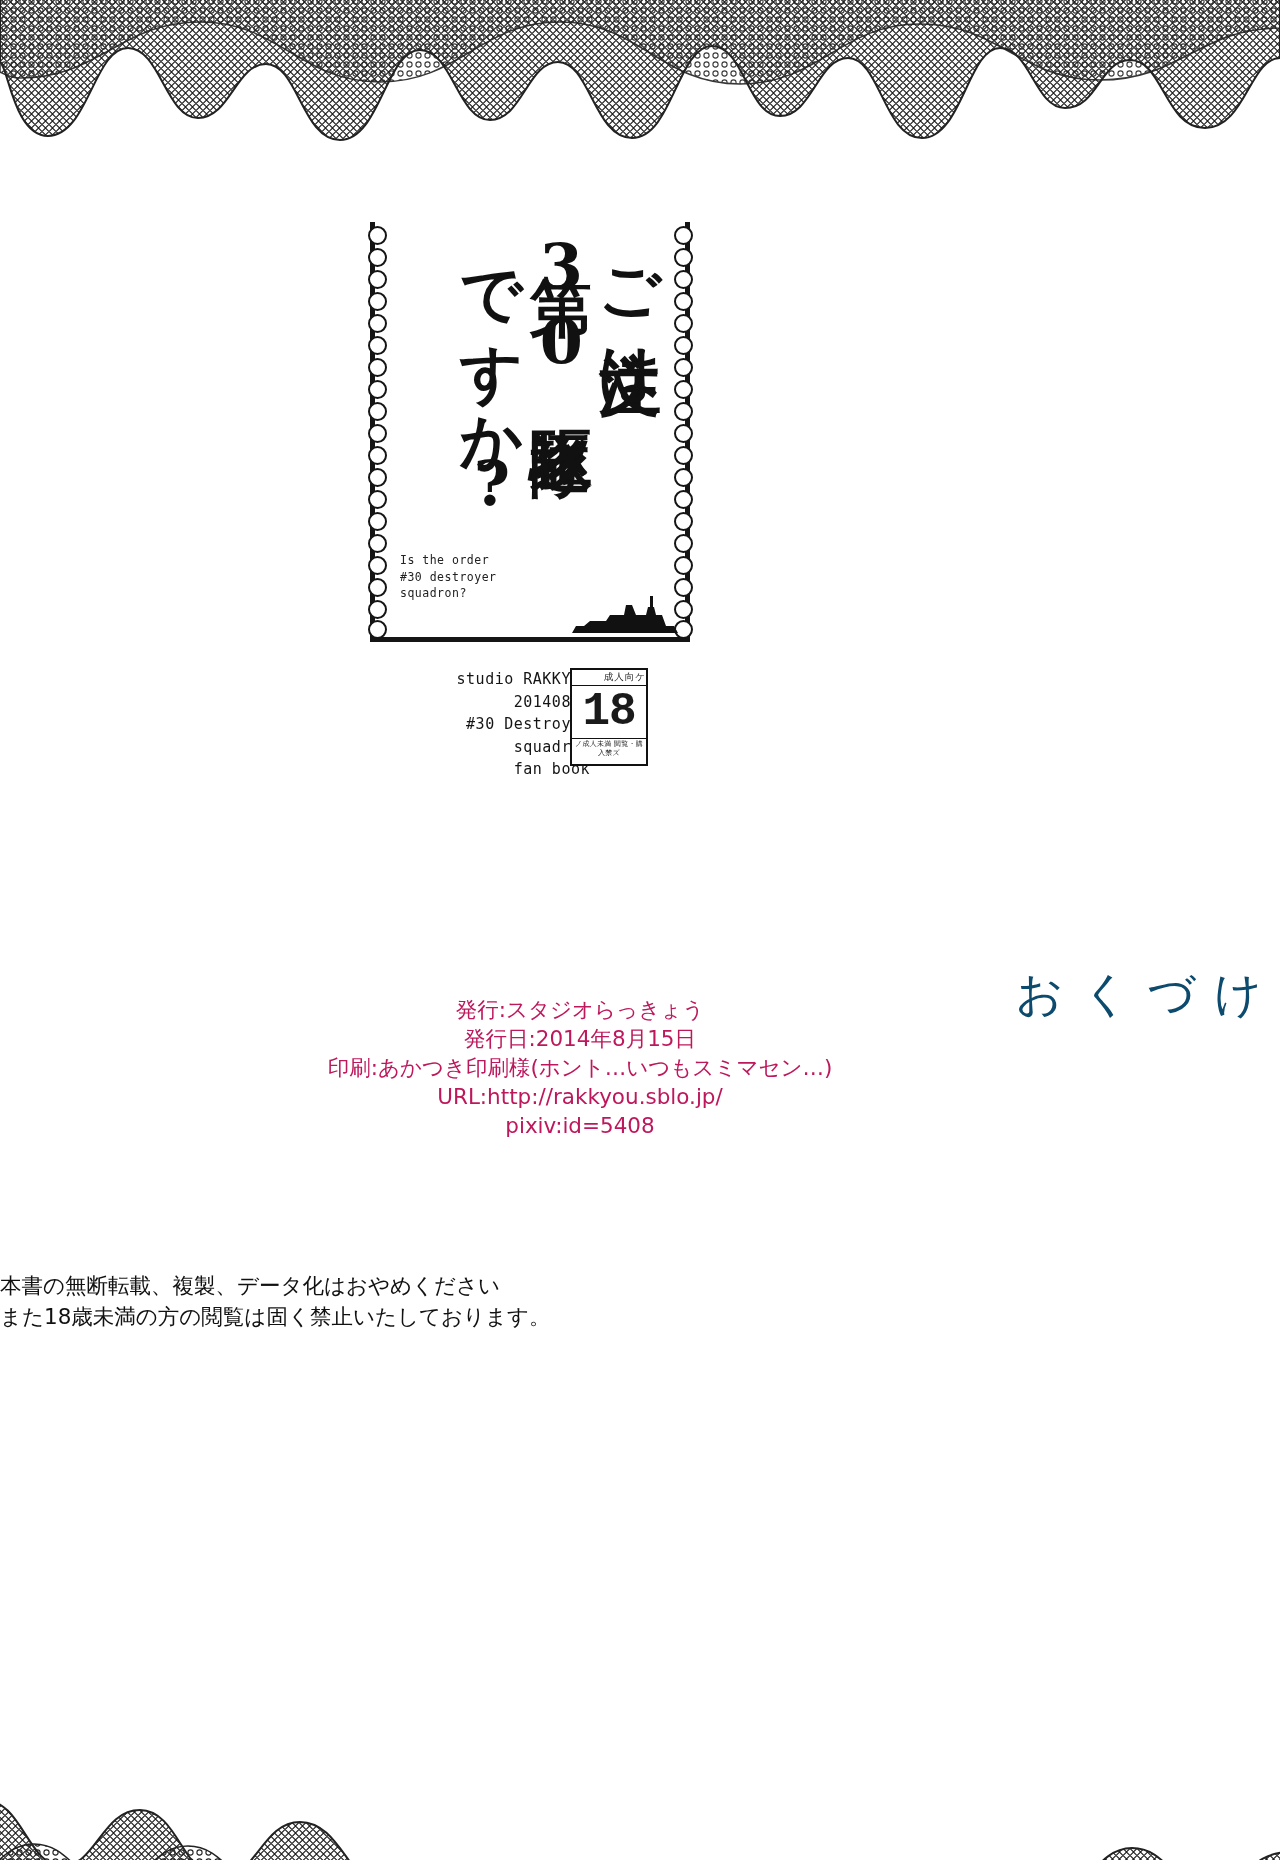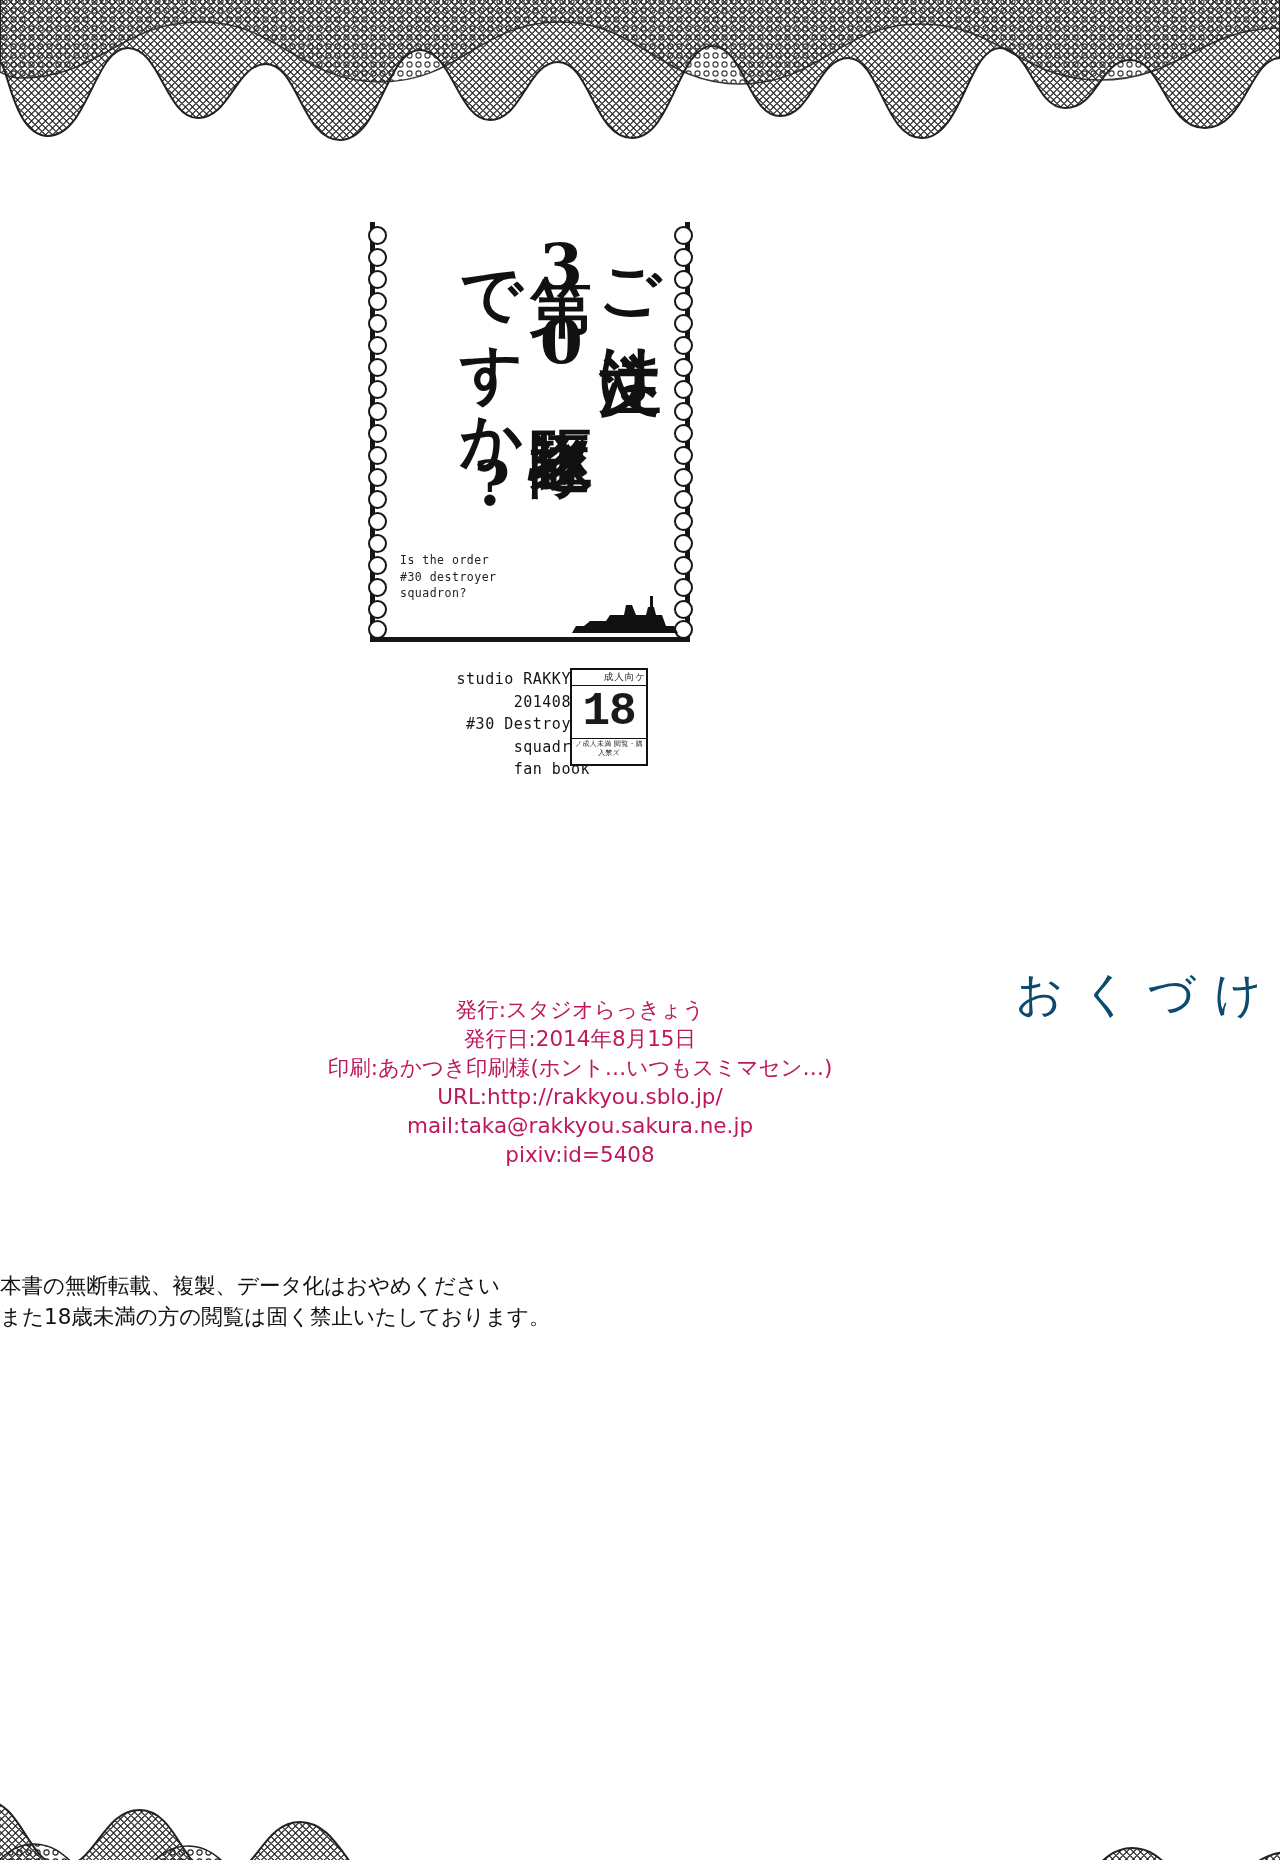--- a/index.html
+++ b/index.html
@@ -335,20 +335,19 @@
 閲覧・購入禁ズ</div>
 </div>
 
 <div class="colophon-heading">おくづけ</div>
 
 <div class="colophon-lines">
   <div>発行:スタジオらっきょう</div>
   <div>発行日:2014年8月15日</div>
   <div>印刷:あかつき印刷様(ホント…いつもスミマセン…)</div>
   <div>URL:http://rakkyou.sblo.jp/</div>
-  <div>mail:taka@rakkyou.sakura.ne.jp</div>
   <div>pixiv:id=5408</div>
 </div>
 
 <div class="notice-lines">
   <div>本書の無断転載、複製、データ化はおやめください</div>
   <div>また18歳未満の方の閲覧は固く禁止いたしております。</div>
 </div>
 
 </body></html>

